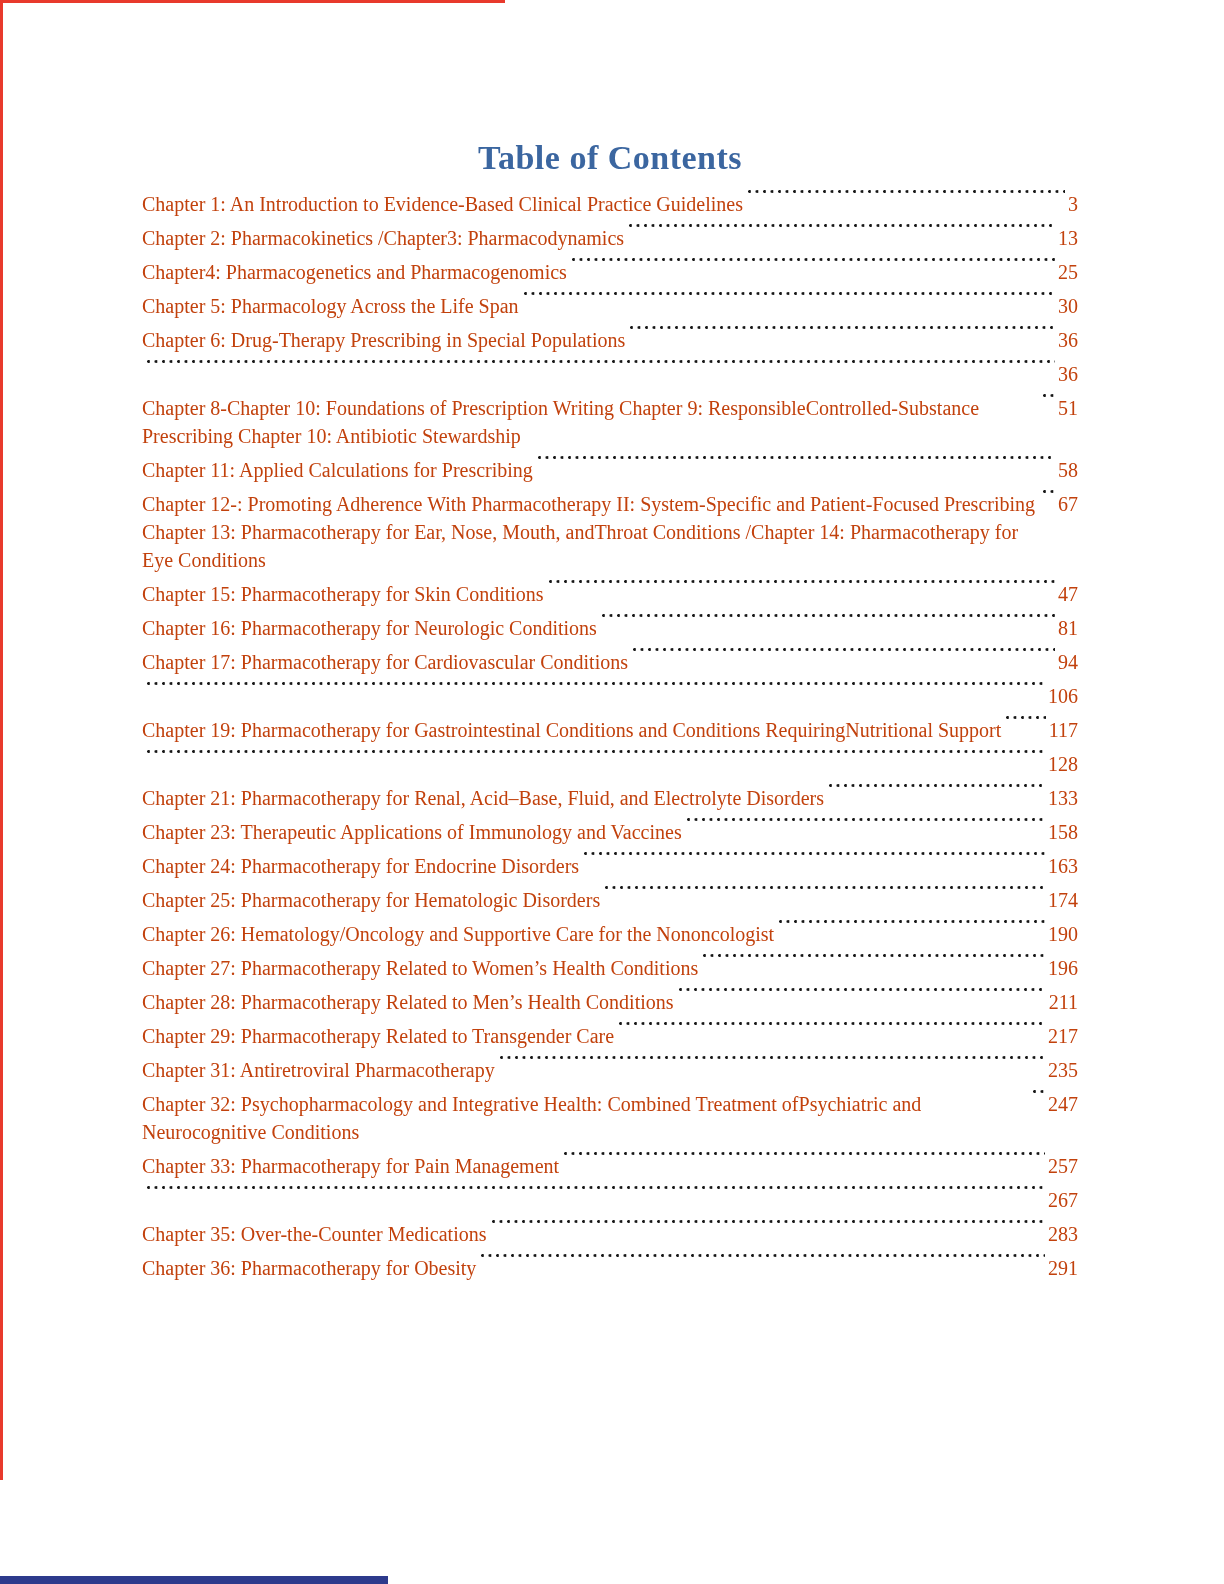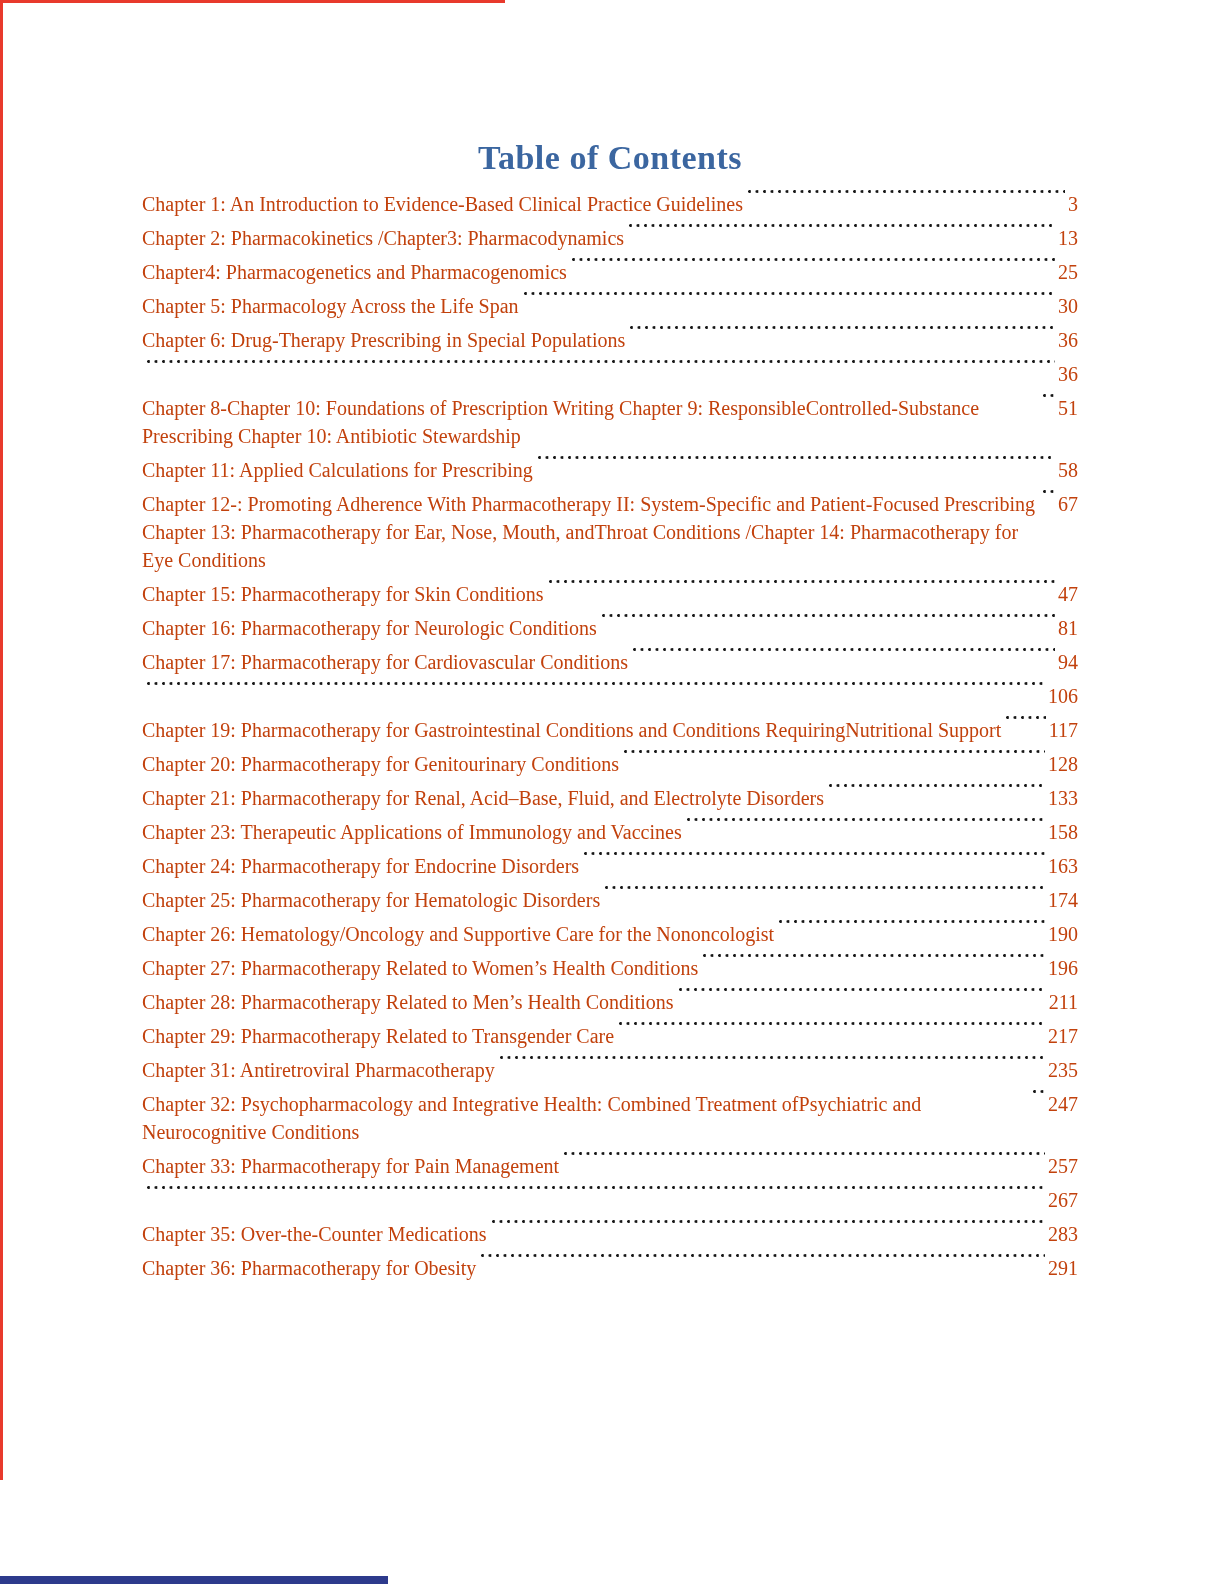--- a/index.html
+++ b/index.html
@@ -142,21 +142,20 @@
     <span class="pg">106</span>
   </div>
 
   <div class="entry">
     <span class="t">Chapter 19: Pharmacotherapy for Gastrointestinal Conditions and Conditions RequiringNutritional Support</span>
     <span class="leader"></span>
     <span class="pg">117</span>
   </div>
 
   <div class="entry">
-    <span class="t">Chapter 20: Pharmacotherapy for Genitourinary Conditions</span>
     <span class="leader"></span>
     <span class="pg">128</span>
   </div>
 
   <div class="entry">
     <span class="t">Chapter 21: Pharmacotherapy for Renal, Acid–Base, Fluid, and Electrolyte Disorders</span>
     <span class="leader"></span>
     <span class="pg">133</span>
   </div>
 

